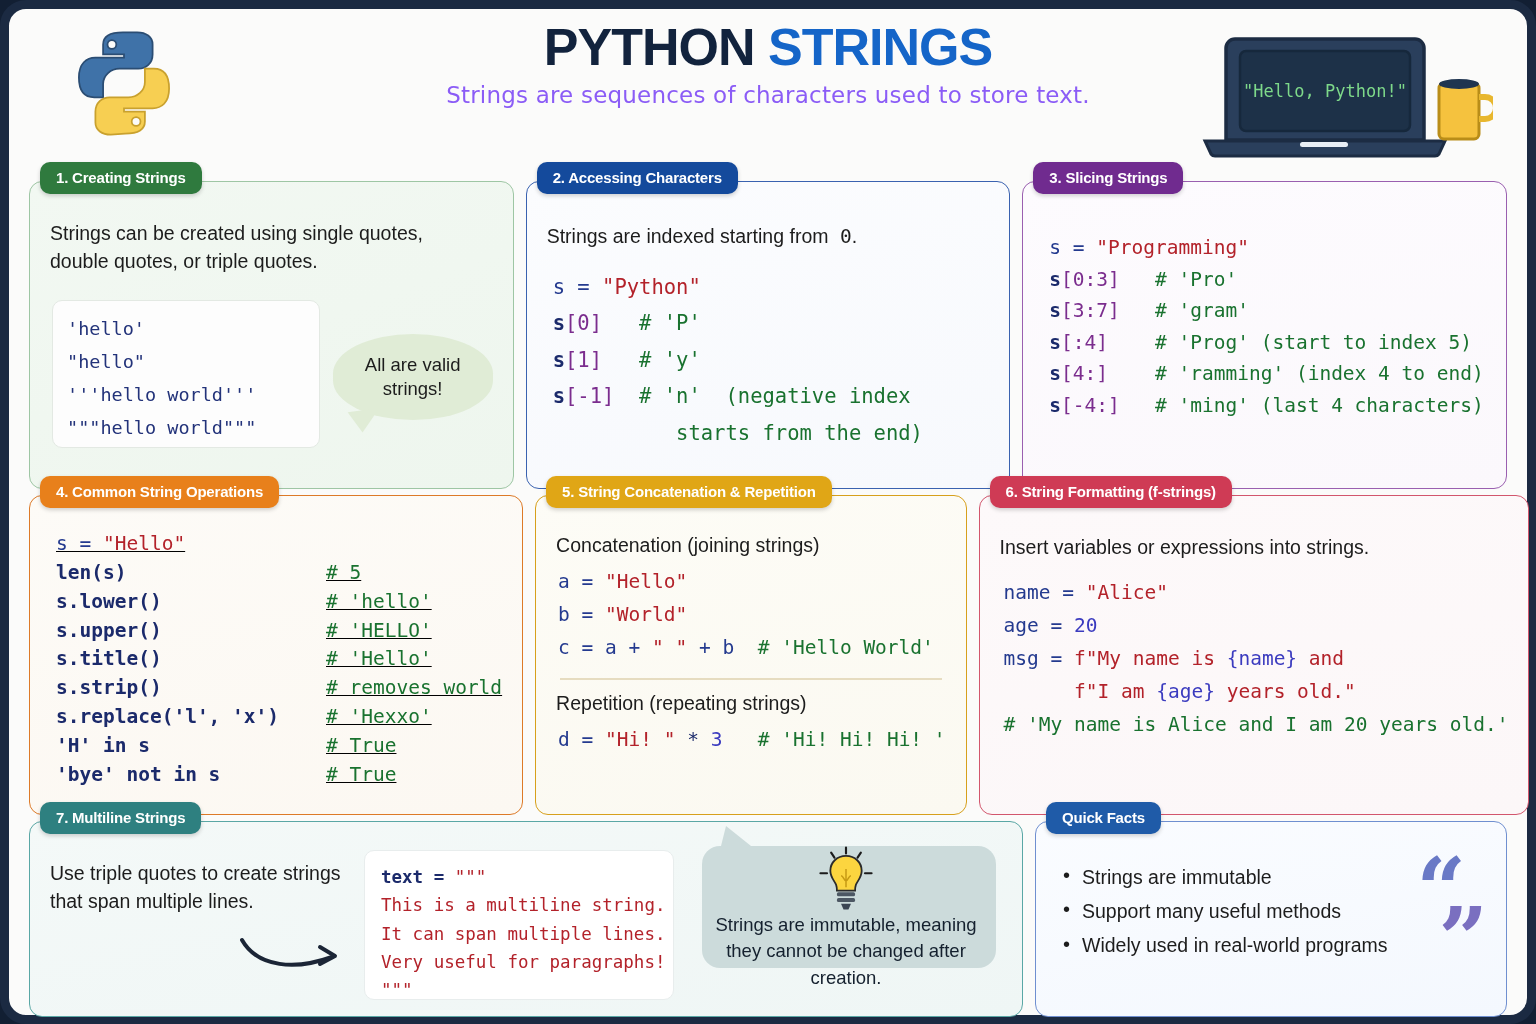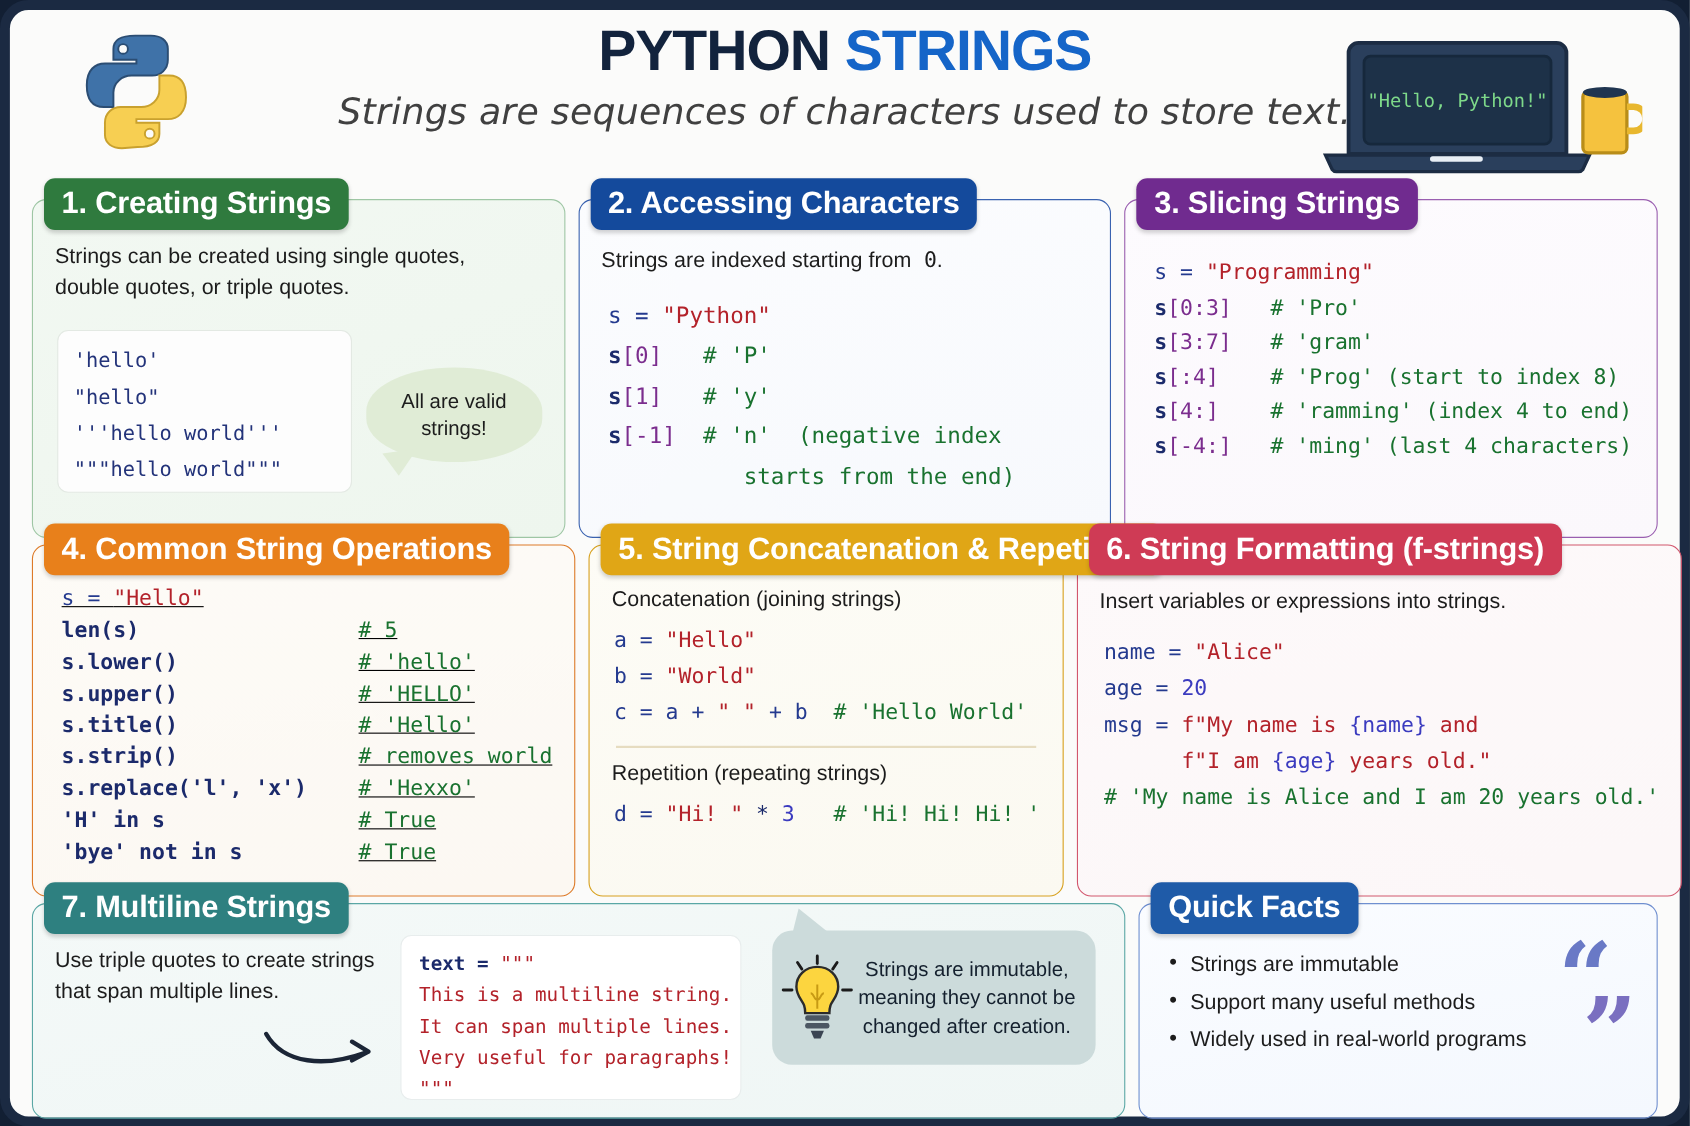--- a/index.html
+++ b/index.html
@@ -21,40 +21,40 @@
   .header { position: relative; height: 172px; }
   .py-logo { position: absolute; left: 46px; top: 18px; width: 110px; height: 112px; }
   .title-wrap { position: absolute; left: 0; right: 0; top: 12px; text-align: center; }
   .title {
     font-size: 52px; font-weight: 700; letter-spacing: -1px;
     line-height: 1.0; white-space: nowrap;
   }
   .t-dark { color: #12233d; }
   .t-blue { color: #1565c8; }
   .subtitle {
-    margin-top: 9px; font-size: 33px; color: #404040;
-    font-style: italic; font-family: "DejaVu Sans", sans-serif;
+    margin-top: 9px; font-size: 23px; color: #8b5cf6;
+    font-family: "DejaVu Sans", sans-serif;
     letter-spacing: .2px;
   }
   .laptop { position: absolute; right: 20px; top: 14px; width: 310px; height: 145px; }
 
   
   .grid-row { display: flex; gap: 12px; padding: 0 6px; }
   .row1 { height: 308px; }
   .row2 { height: 320px; margin-top: 6px; }
   .row3 { height: 196px; margin-top: 6px; }
 
   .card {
     position: relative; border-radius: 13px; border: 1.6px solid #ccc;
     background: #fff; flex: 1 1 0;
   }
   .card-badge {
     position: absolute; left: 10px; top: -20px;
     padding: 7px 16px 8px 16px; border-radius: 10px;
-    color: #fff; font-size: 28px; font-weight: 700;
+    color: #fff; font-size: 15px; font-weight: 700;
     letter-spacing: -.2px; white-space: nowrap; z-index: 3;
     box-shadow: 0 2px 4px rgba(0,0,0,.18);
   }
   .card-body { padding: 38px 20px 10px 20px; height: 100%; }
 
   .desc { font-size: 19.5px; color: #1c1c1c; line-height: 1.42; }
 
   
   .code {
     font-family: "DejaVu Sans Mono", monospace;
@@ -126,21 +126,21 @@
   .arrow7 { position: absolute; left: 206px; top: 108px; width: 110px; height: 44px; }
   .c7-codebox {
     position: absolute; left: 334px; top: 28px; width: 310px; height: 150px;
     background: #fff; border: 1.3px solid #e8eded; border-radius: 10px;
     padding: 12px 0 0 16px;
   }
   .c7-codebox .code { font-size: 17.5px; line-height: 1.62; }
   .bubble-tip {
     position: absolute; left: 672px; top: 24px; width: 294px; height: 122px;
     background: #ccdbdb; border-radius: 18px;
-    display: flex; align-items: center; padding: 0 14px 0 8px;
+    display: flex; align-items: center; padding: 0 14px 0 8px; flex-direction: column;
   }
   .bubble-tip::before {
     content: ""; position: absolute; left: 18px; top: -20px;
     width: 0; height: 0;
     border-left: 6px solid transparent; border-right: 30px solid transparent;
     border-bottom: 24px solid #ccdbdb;
   }
   .bulb { width: 66px; height: 80px; flex: 0 0 66px; }
   .tip-text { font-size: 18.5px; color: #14202e; line-height: 1.42; text-align: center; flex: 1; }
 
@@ -221,21 +221,21 @@
           <span class="cd-cmt">starts from the end)</span></div>
       </div>
     </div>
 
     <div class="card c3">
       <div class="card-badge b3">3. Slicing Strings</div>
       <div class="card-body">
         <div class="code"><span class="cd-var">s = </span><span class="cd-str">"Programming"</span>
 <span class="cd-var2">s</span><span class="cd-idx">[0:3]</span>   <span class="cd-cmt"># 'Pro'</span>
 <span class="cd-var2">s</span><span class="cd-idx">[3:7]</span>   <span class="cd-cmt"># 'gram'</span>
-<span class="cd-var2">s</span><span class="cd-idx">[:4]</span>    <span class="cd-cmt"># 'Prog' (start to index 8)</span>
+<span class="cd-var2">s</span><span class="cd-idx">[:4]</span>    <span class="cd-cmt"># 'Prog' (start to index 5)</span>
 <span class="cd-var2">s</span><span class="cd-idx">[4:]</span>    <span class="cd-cmt"># 'ramming' (index 4 to end)</span>
 <span class="cd-var2">s</span><span class="cd-idx">[-4:]</span>   <span class="cd-cmt"># 'ming' (last 4 characters)</span></div>
       </div>
     </div>
   </div>
 
   <div class="grid-row row2">
 
     <div class="card c4">
       <div class="card-badge b4">4. Common String Operations</div>

